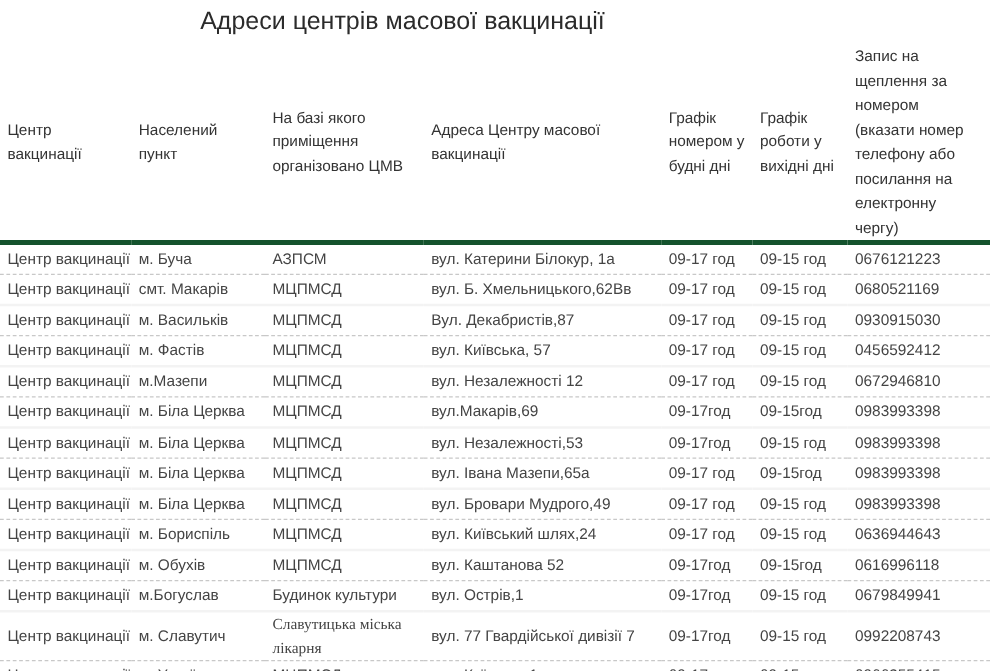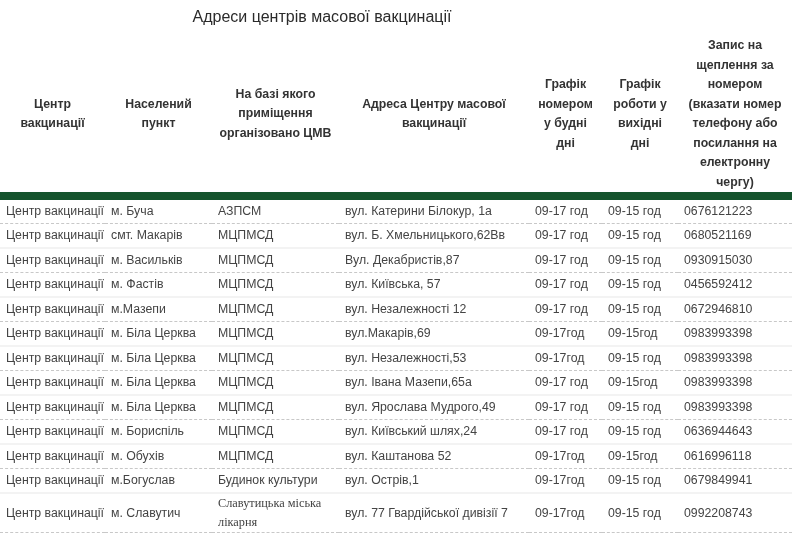--- a/index.html
+++ b/index.html
@@ -14,42 +14,42 @@
       font-family: "Liberation Sans", "DejaVu Sans", sans-serif;
       color: #333333;
       position: relative;
     }
     .title {
       position: absolute;
       top: 6px;
       left: 0;
       width: 644px;
       text-align: center;
-      font-size: 16px;
+      font-size: 20px;
       color: #2b2b2b;
       line-height: 22px;
     }
     table.centers {
       position: absolute;
       top: 36px;
       left: 0;
       width: 792px;
       border-collapse: collapse;
       table-layout: fixed;
       font-size: 12.3px;
     }
     table.centers th {
-      text-align: center;
+      text-align: left;
       vertical-align: middle;
-      font-weight: bold;
+      font-weight: normal;
       color: #333333;
       line-height: 19.5px;
       padding: 0 6px;
       height: 105px;
-      border-bottom: 8px solid #14532d;
+      border-bottom: 4px solid #14532d;
     }
     table.centers td {
       padding: 0 6px;
       line-height: 19px;
       height: 23px;
       vertical-align: middle;
       color: #444444;
       white-space: nowrap;
     }
     table.centers td.wrap {
@@ -169,21 +169,21 @@
       <td>МЦПМСД</td>
       <td>вул. Івана Мазепи,65а</td>
       <td>09-17 год</td>
       <td>09-15год</td>
       <td>0983993398</td>
     </tr>
     <tr class="row-dashed">
       <td>Центр вакцинації</td>
       <td>м. Біла Церква</td>
       <td>МЦПМСД</td>
-      <td>вул. Ярослава Мудрого,49</td>
+      <td>вул. Бровари Мудрого,49</td>
       <td>09-17 год</td>
       <td>09-15 год</td>
       <td>0983993398</td>
     </tr>
     <tr class="row-solid">
       <td>Центр вакцинації</td>
       <td>м. Бориспіль</td>
       <td>МЦПМСД</td>
       <td>вул. Київський шлях,24</td>
       <td>09-17 год</td>

